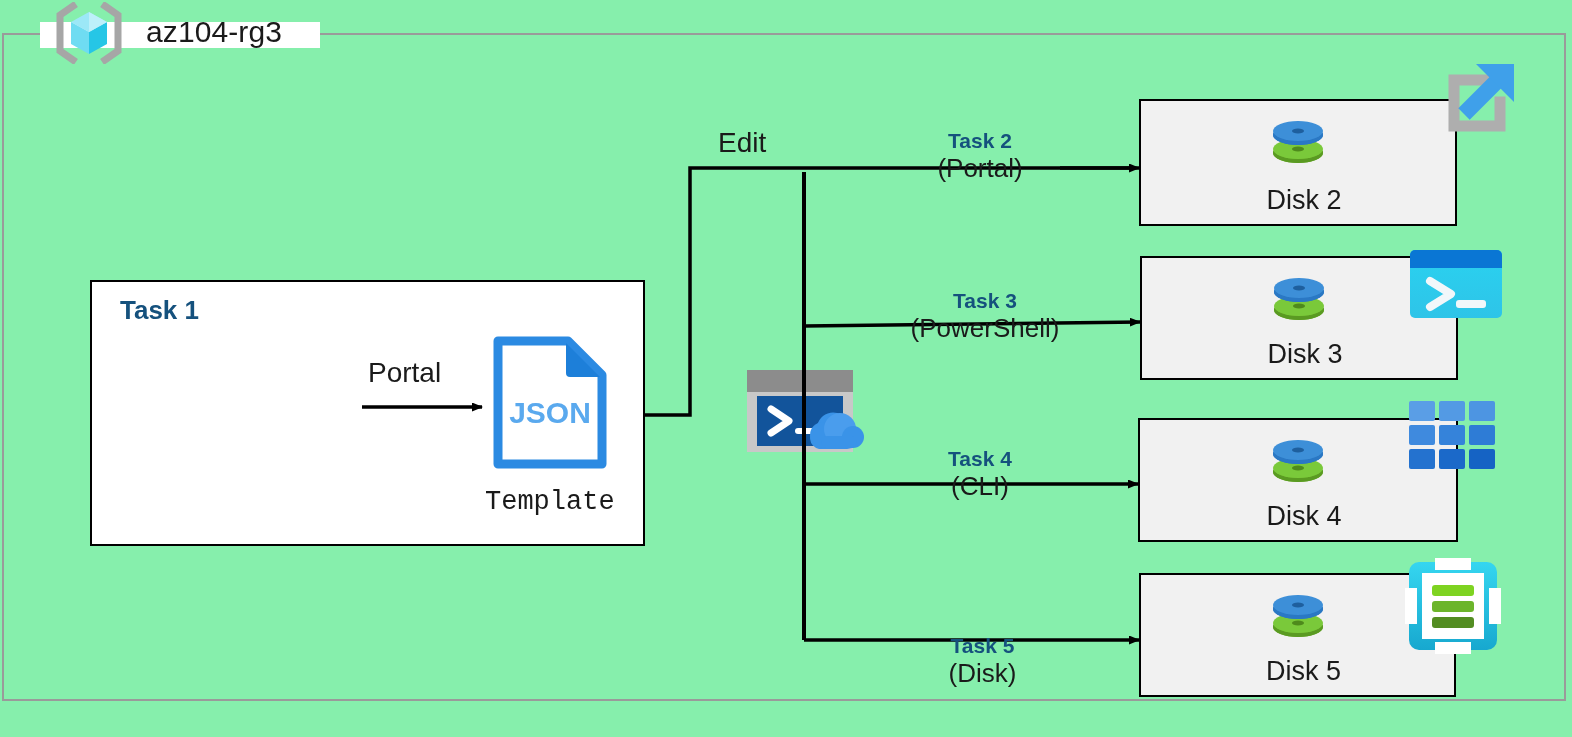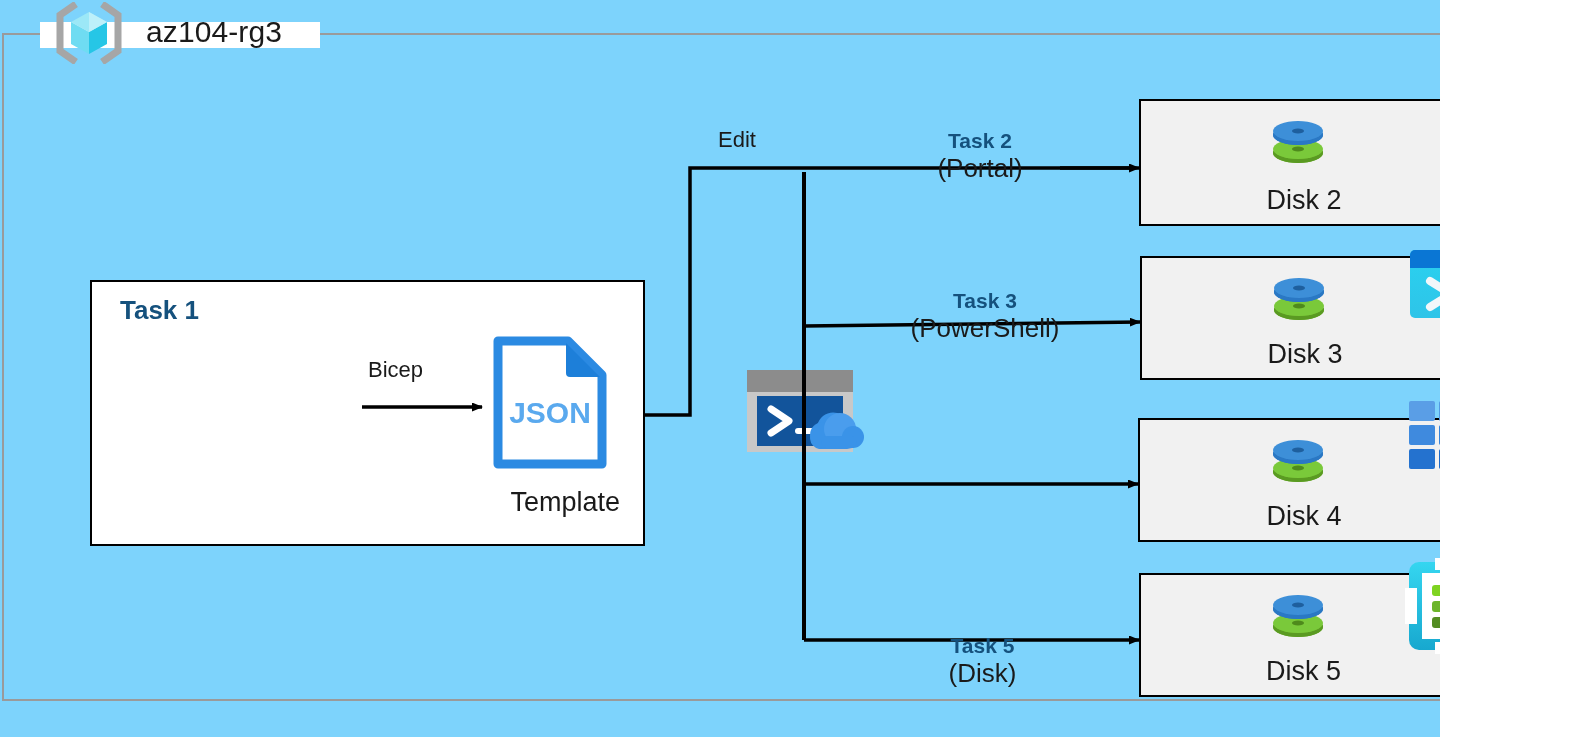--- a/index.html
+++ b/index.html
@@ -7,23 +7,23 @@
     margin: 0;
     padding: 0;
     background: #ffffff;
   }
   body {
     font-family: "Liberation Sans", "DejaVu Sans", sans-serif;
   }
 
   #canvas {
     position: relative;
-    width: 1440px;
+    width: 1572px;
     height: 737px;
-    background: #7dd3fc;
+    background: #86efac;
     overflow: hidden;
   }
 
   
   .rg-frame {
     position: absolute;
     left: 2px;
     top: 33px;
     width: 1564px;
     height: 668px;
@@ -113,24 +113,25 @@
     left: 490px;
     top: 335px;
     width: 120px;
     height: 135px;
   }
   .template-label {
     position: absolute;
     left: 485px;
     top: 487px;
     width: 135px;
-    text-align: right;
+    text-align: left;
     font-size: 27px;
     color: #1a1a1a;
     white-space: nowrap;
+    font-family: Liberation Mono, monospace;
   }
 
   
   .cloudshell-icon {
     position: absolute;
     left: 745px;
     top: 366px;
     width: 120px;
     height: 90px;
   }
@@ -161,21 +162,21 @@
   .edge-label .sub {
     display: block;
     text-align: center;
     font-size: 26px;
     color: #1a1a1a;
     line-height: 1.18;
   }
   .plain-label {
     position: absolute;
     white-space: nowrap;
-    font-size: 22px;
+    font-size: 28px;
     color: #1a1a1a;
   }
 
   
   .side-icon {
     position: absolute;
   }
 </style>
 </head>
 <body>
@@ -201,21 +202,21 @@
       <path d="M41 10 L59 20 L41 30 Z" fill="#bdf0fa"></path>
     </svg>
   </div>
 
   <div class="rg-title">az104-rg3</div>
 
   <div class="task1-box"></div>
   <div class="task1-label">Task 1</div>
 
 
-  <div class="plain-label" style="left:368px; top:357px;">Bicep</div>
+  <div class="plain-label" style="left:368px; top:357px;">Portal</div>
 
   <div class="json-icon">
     <svg viewBox="0 0 120 135" width="120" height="135">
 
       <path d="M8 6 L78 6 L112 40 L112 129 L8 129 Z" fill="#ffffff" stroke="#2b8ae2" stroke-width="9" stroke-linejoin="round"></path>
 
       <path d="M76 8 L110 42 L80 42 A4 4 0 0 1 76 38 Z" fill="#1d7fd9"></path>
       <text x="60" y="88" text-anchor="middle" font-family="'Liberation Sans',sans-serif" font-size="30" font-weight="bold" fill="#5aa9ee">JSON</text>
     </svg>
   </div>
@@ -322,20 +323,24 @@
           <stop offset="100%" stop-color="#2ec4e8"></stop>
         </linearGradient>
       </defs>
       <rect x="2" y="2" width="92" height="68" rx="5" fill="url(#psbody)"></rect>
       <path d="M2 7 a5 5 0 0 1 5 -5 L89 2 a5 5 0 0 1 5 5 L94 20 L2 20 Z" fill="#0a76d4"></path>
       <path d="M22 33 L43 46 L22 59" fill="none" stroke="#f2f7fa" stroke-width="8" stroke-linecap="round" stroke-linejoin="round"></path>
       <rect x="48" y="52" width="30" height="8" rx="3" fill="#f2f7fa"></rect>
     </svg>
   </div>
 
+  <div class="edge-label" style="left:880px; top:448px; width:200px;">
+    <span class="title">Task 4</span>
+    <span class="sub">(CLI)</span>
+  </div>
 
   <div class="disk-box" style="left:1138px; top:418px; width:320px; height:124px;">
     <div class="disk-icon-wrap">
       <svg viewBox="0 0 66 56" width="66" height="56">
         <ellipse cx="33" cy="40" rx="25" ry="10" fill="#6eb52a"></ellipse>
         <path d="M8 36 A25 10 0 0 0 58 36 L58 40 A25 10 0 0 1 8 40 Z" fill="#5a9a22"></path>
         <ellipse cx="33" cy="36" rx="25" ry="10" fill="#7ac93a"></ellipse>
         <ellipse cx="33" cy="36" rx="6" ry="2.6" fill="#4e8a1c"></ellipse>
         <ellipse cx="33" cy="22" rx="25" ry="10" fill="#2a78c4"></ellipse>
         <path d="M8 18 A25 10 0 0 0 58 18 L58 22 A25 10 0 0 1 8 22 Z" fill="#2a78c4"></path>

